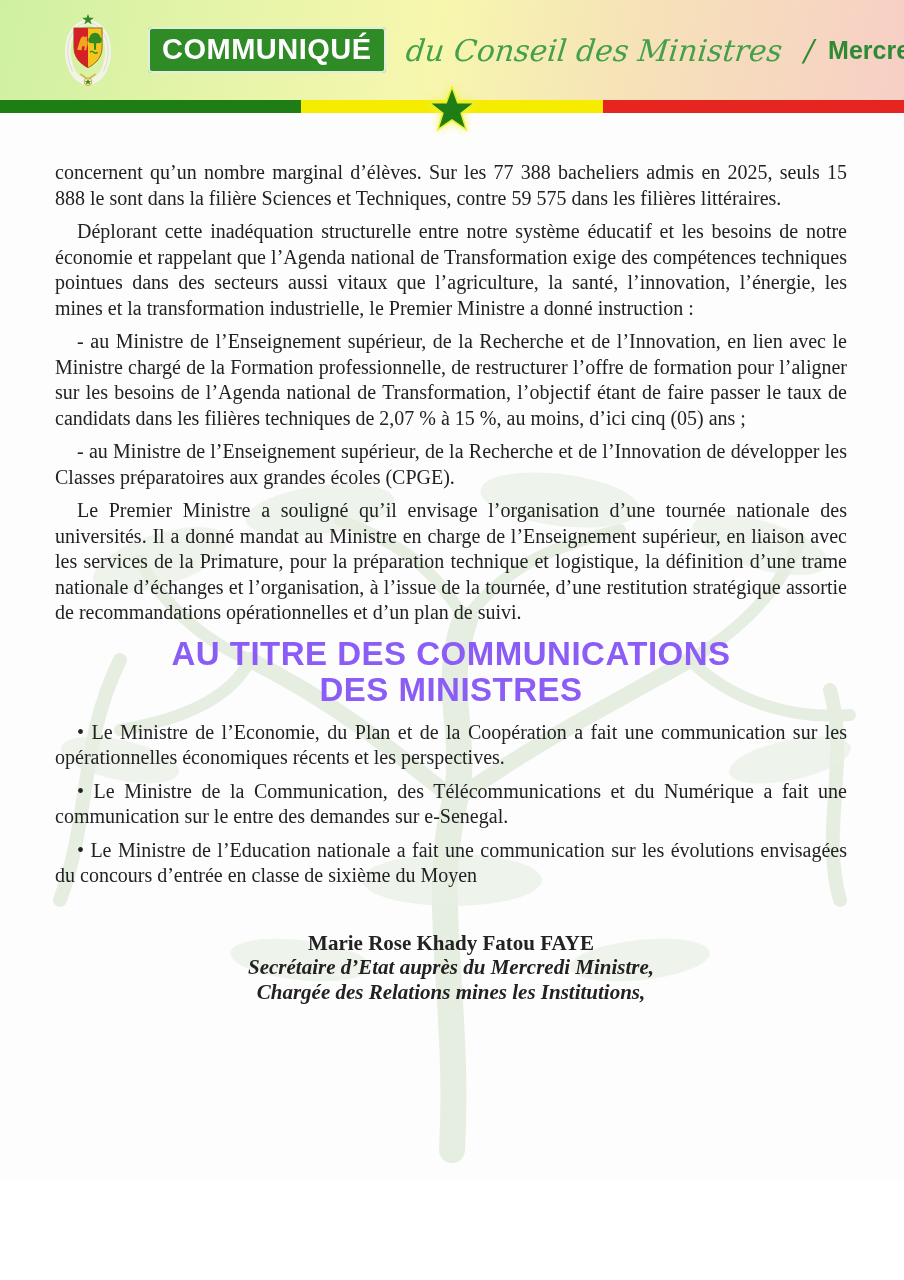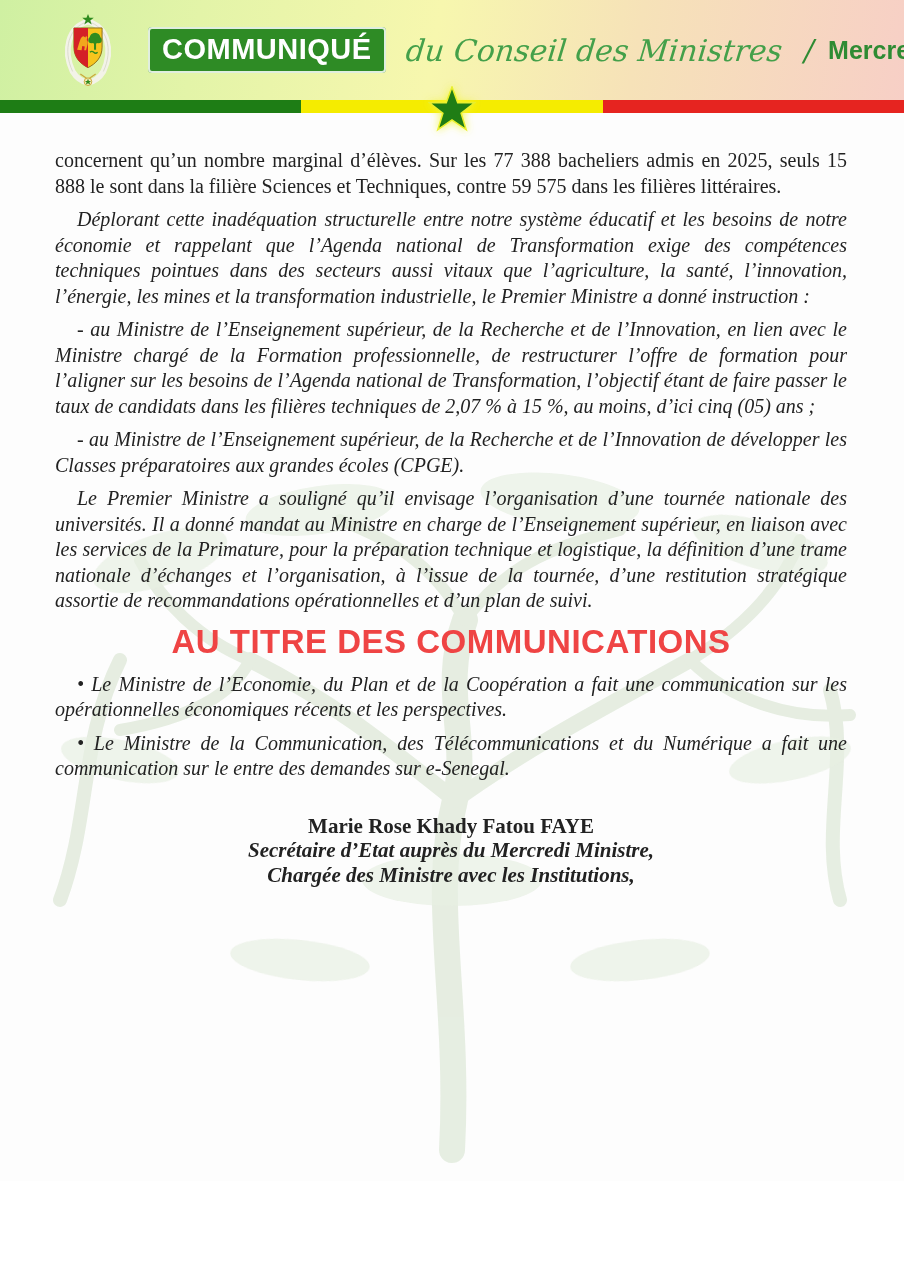--- a/index.html
+++ b/index.html
@@ -64,40 +64,40 @@
   .flag-band .seg{flex:1;}
   .flag-star{
     position:absolute;z-index:2;
     left:50%;top:86px;transform:translateX(-50%);
     width:48px;height:46px;
     filter:drop-shadow(0 0 4px rgba(242,245,60,.95));
   }
   
   .content{
     position:relative;z-index:1;
-    padding:35px 57px 0 55px;
+    padding:47px 57px 0 55px;
     font-size:20px;
     line-height:25.5px;
     text-align:justify;
   }
   .content p{margin:0 0 8px 0;}
-  .content p.indent{text-indent:22px;font-style:italic;}
+  .content p.indent{text-indent:22px;}
   .section-heading{
     margin:10px 0 12px 0;
     text-align:center;
     font-family:"Liberation Sans", sans-serif;
     font-weight:800;
     font-size:33px;
     line-height:36px;
     letter-spacing:.5px;
-    color:#ef4444;
+    color:#8b5cf6;
   }
   
   .signature{
-    margin-top:32px;
+    margin-top:42px;
     text-align:center;
     font-size:21px;
     line-height:24.5px;
   }
   .signature .sig-name{font-weight:bold;}
   .signature .sig-role{font-weight:bold;font-style:italic;}
   
   .footer{
     position:absolute;z-index:1;
     left:0;right:0;top:1234px;
@@ -178,29 +178,31 @@
 
   <main class="content">
     <p>concernent qu’un nombre marginal d’élèves. Sur les 77 388 bacheliers admis en 2025, seuls 15 888 le sont dans la filière Sciences et Techniques, contre 59 575 dans les filières littéraires.</p>
     <p class="indent">Déplorant cette inadéquation structurelle entre notre système éducatif et les besoins de notre économie et rappelant que l’Agenda national de Transformation exige des compétences techniques pointues dans des secteurs aussi vitaux que l’agriculture, la santé, l’innovation, l’énergie, les mines et la transformation industrielle, le Premier Ministre a donné instruction :</p>
     <p class="indent">- au Ministre de l’Enseignement supérieur, de la Recherche et de l’Innovation, en lien avec le Ministre chargé de la Formation professionnelle, de restructurer l’offre de formation pour l’aligner sur les besoins de l’Agenda national de Transformation, l’objectif étant de faire passer le taux de candidats dans les filières techniques de 2,07 % à 15 %, au moins, d’ici cinq (05) ans ;</p>
     <p class="indent">- au Ministre de l’Enseignement supérieur, de la Recherche et de l’Innovation de développer les Classes préparatoires aux grandes écoles (CPGE).</p>
     <p class="indent">Le Premier Ministre a souligné qu’il envisage l’organisation d’une tournée nationale des universités. Il a donné mandat au Ministre en charge de l’Enseignement supérieur, en liaison avec les services de la Primature, pour la préparation technique et logistique, la définition d’une trame nationale d’échanges et l’organisation, à l’issue de la tournée, d’une restitution stratégique assortie de recommandations opérationnelles et d’un plan de suivi.</p>
 
     <div class="section-heading">
       <div>AU TITRE DES COMMUNICATIONS</div>
+      <div>DES MINISTRES</div>
     </div>
 
     <p class="indent">• Le Ministre de l’Economie, du Plan et de la Coopération a fait une communication sur les opérationnelles économiques récents et les perspectives.</p>
     <p class="indent">• Le Ministre de la Communication, des Télécommunications et du Numérique a fait une communication sur le entre des demandes sur e-Senegal.</p>
+    <p class="indent">• Le Ministre de l’Education nationale a fait une communication sur les évolutions envisagées du concours d’entrée en classe de sixième du Moyen</p>
 
     <div class="signature">
       <div class="sig-name">Marie Rose Khady Fatou FAYE</div>
       <div class="sig-role">Secrétaire d’Etat auprès du Mercredi Ministre,</div>
-      <div class="sig-role">Chargée des Ministre avec les Institutions,</div>
+      <div class="sig-role">Chargée des Relations mines les Institutions,</div>
     </div>
   </main>
 
   <footer class="footer">
     <div class="rule left"></div>
     <div class="pageno">5</div>
     <div class="rule right"></div>
   </footer>
 
 </div>

